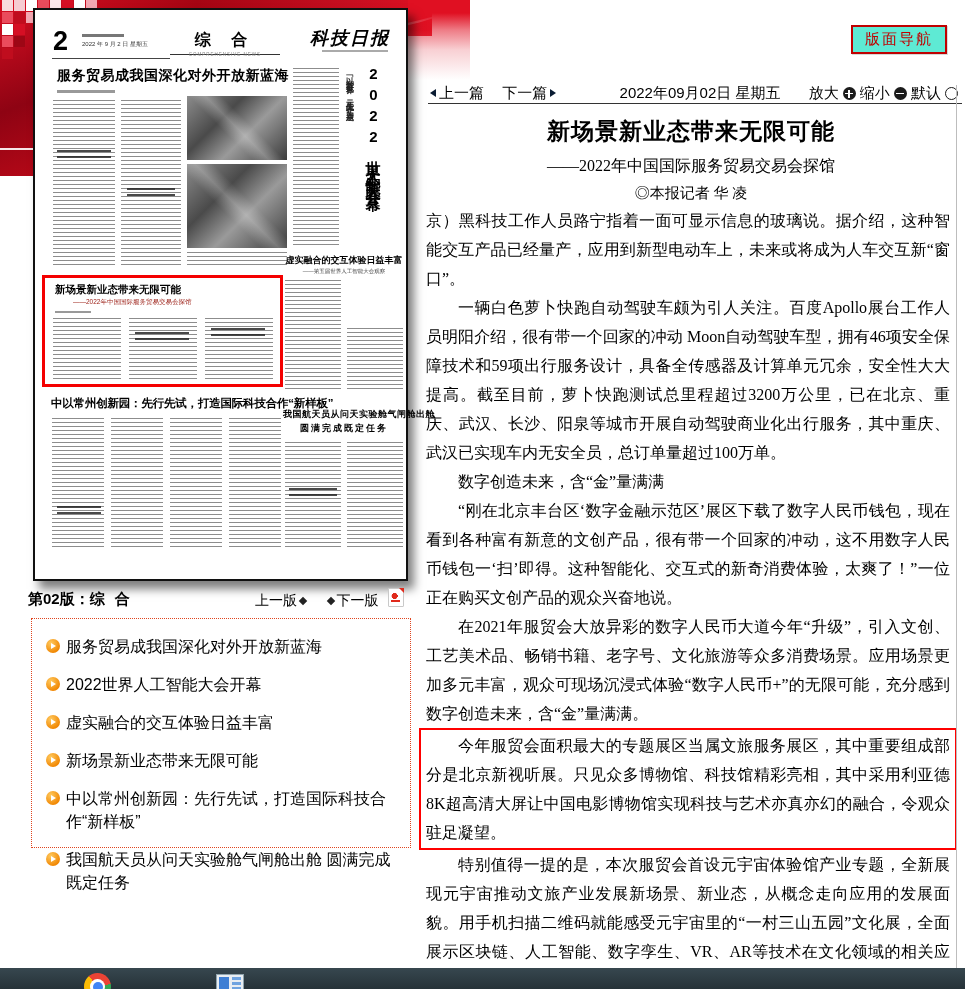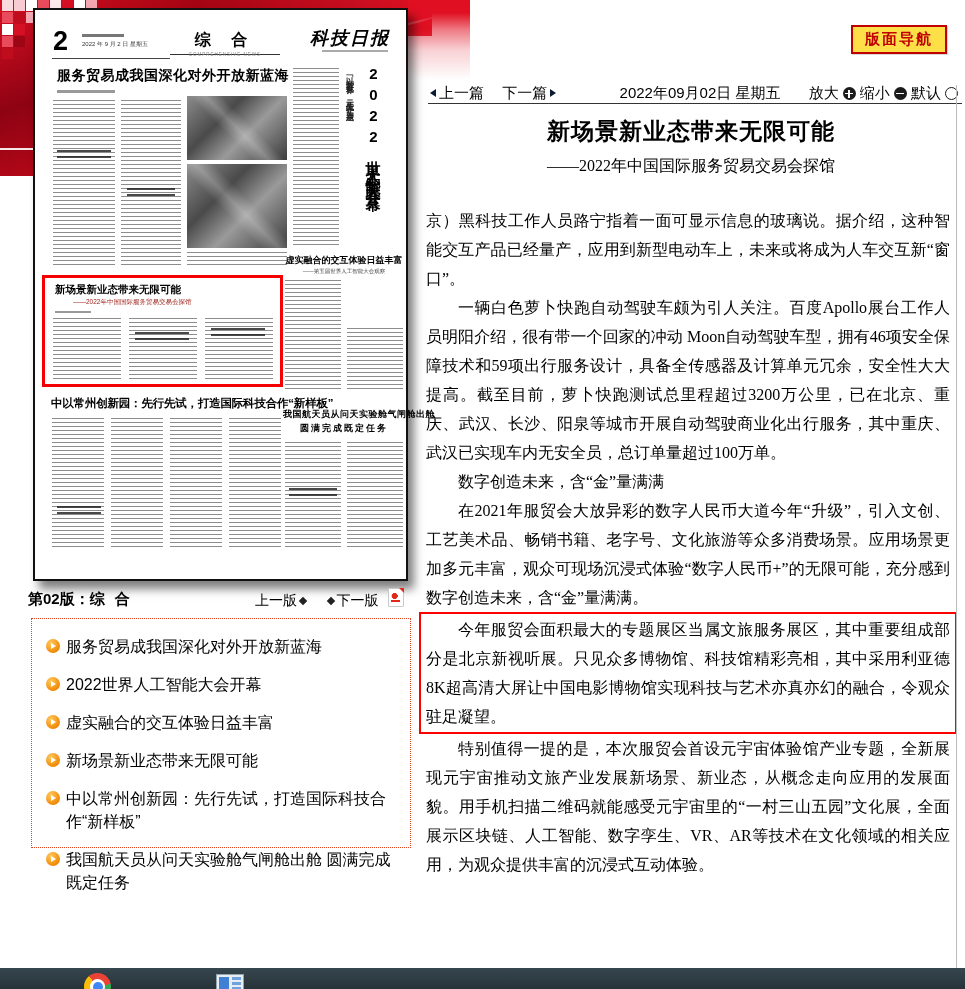--- a/index.html
+++ b/index.html
@@ -90,21 +90,21 @@
   .article-list ul{list-style:none;margin:0;padding:0;}
   .article-list li{position:relative;padding-left:20px;font-size:16px;line-height:23px;
     margin-bottom:15px;cursor:pointer;}
   .bullet{position:absolute;left:0;top:4px;width:14px;height:14px;border-radius:50%;
     background:radial-gradient(circle at 35% 30%,#ffc95e,#f08500 75%);}
   .bullet::after{content:"";position:absolute;left:5px;top:4px;border-left:5px solid #fff;
     border-top:3px solid transparent;border-bottom:3px solid transparent;}
 
   
   .layout-nav-btn{position:absolute;right:18px;top:25px;border:2px solid #c00000;color:#c00000;
-    background:#fde047;font-size:15px;font-weight:700;padding:3px 12px;letter-spacing:2px;cursor:pointer;
+    background:#5eead4;font-size:15px;font-weight:400;padding:3px 12px;letter-spacing:2px;cursor:pointer;
     box-shadow:1px 1px 0 rgba(0,0,0,.15);}
   .toolbar{position:absolute;left:430px;top:84px;width:528px;height:18px;font-size:15px;}
   .tb-left{position:absolute;left:0;top:0;white-space:nowrap;}
   .tb-date{position:absolute;left:160px;width:220px;text-align:center;top:0;white-space:nowrap;}
   .tb-right{position:absolute;right:0;top:0;white-space:nowrap;}
   .tb-link{cursor:pointer;margin-right:14px;}
   .tri{display:inline-block;width:0;height:0;vertical-align:1px;}
   .tri-l{border-right:6px solid #0a1c33;border-top:4px solid transparent;border-bottom:4px solid transparent;margin-right:3px;}
   .tri-r{border-left:6px solid #0a1c33;border-top:4px solid transparent;border-bottom:4px solid transparent;margin-left:3px;}
   .circ{display:inline-block;width:13px;height:13px;border-radius:50%;background:#1b1b1b;
@@ -241,25 +241,27 @@
     <span class="tb-right">
       <span class="tb-zoom"><span>放大</span><span class="circ plus"></span></span>
       <span class="tb-zoom"><span>缩小</span><span class="circ minus"></span></span>
       <span class="tb-zoom"><span>默认</span><span class="circ def"></span></span>
     </span>
   </div>
   <div class="toolbar-rule"></div>
 
   <h1 class="art-title" style="margin:0;">新场景新业态带来无限可能</h1>
   <div class="art-subtitle">——2022年中国国际服务贸易交易会探馆</div>
+  <div class="art-author">◎本报记者 华 凌</div>
 
   <div class="art-body">
     <p class="no-indent">京）黑科技工作人员路宁指着一面可显示信息的玻璃说。据介绍，这种智能交互产品已经量产，应用到新型电动车上，未来或将成为人车交互新“窗口”。</p>
     <p>一辆白色萝卜快跑自动驾驶车颇为引人关注。百度Apollo展台工作人员明阳介绍，很有带一个回家的冲动 Moon自动驾驶车型，拥有46项安全保障技术和59项出行服务设计，具备全传感器及计算单元冗余，安全性大大提高。截至目前，萝卜快跑测试总里程超过3200万公里，已在北京、重庆、武汉、长沙、阳泉等城市开展自动驾驶商业化出行服务，其中重庆、武汉已实现车内无安全员，总订单量超过100万单。</p>
     <p>数字创造未来，含“金”量满满</p>
+    <p>“刚在北京丰台区‘数字金融示范区’展区下载了数字人民币钱包，现在看到各种富有新意的文创产品，很有带一个回家的冲动，这不用数字人民币钱包一‘扫’即得。这种智能化、交互式的新奇消费体验，太爽了！”一位正在购买文创产品的观众兴奋地说。</p>
     <p>在2021年服贸会大放异彩的数字人民币大道今年“升级”，引入文创、工艺美术品、畅销书籍、老字号、文化旅游等众多消费场景。应用场景更加多元丰富，观众可现场沉浸式体验“数字人民币+”的无限可能，充分感到数字创造未来，含“金”量满满。</p>
     <div class="hl-box">
       <p>今年服贸会面积最大的专题展区当属文旅服务展区，其中重要组成部分是北京新视听展。只见众多博物馆、科技馆精彩亮相，其中采用利亚德8K超高清大屏让中国电影博物馆实现科技与艺术亦真亦幻的融合，令观众驻足凝望。</p>
     </div>
     <p>特别值得一提的是，本次服贸会首设元宇宙体验馆产业专题，全新展现元宇宙推动文旅产业发展新场景、新业态，从概念走向应用的发展面貌。用手机扫描二维码就能感受元宇宙里的“一村三山五园”文化展，全面展示区块链、人工智能、数字孪生、VR、AR等技术在文化领域的相关应用，为观众提供丰富的沉浸式互动体验。</p>
 
   </div>
 
   <div class="right-divider"></div>
 

